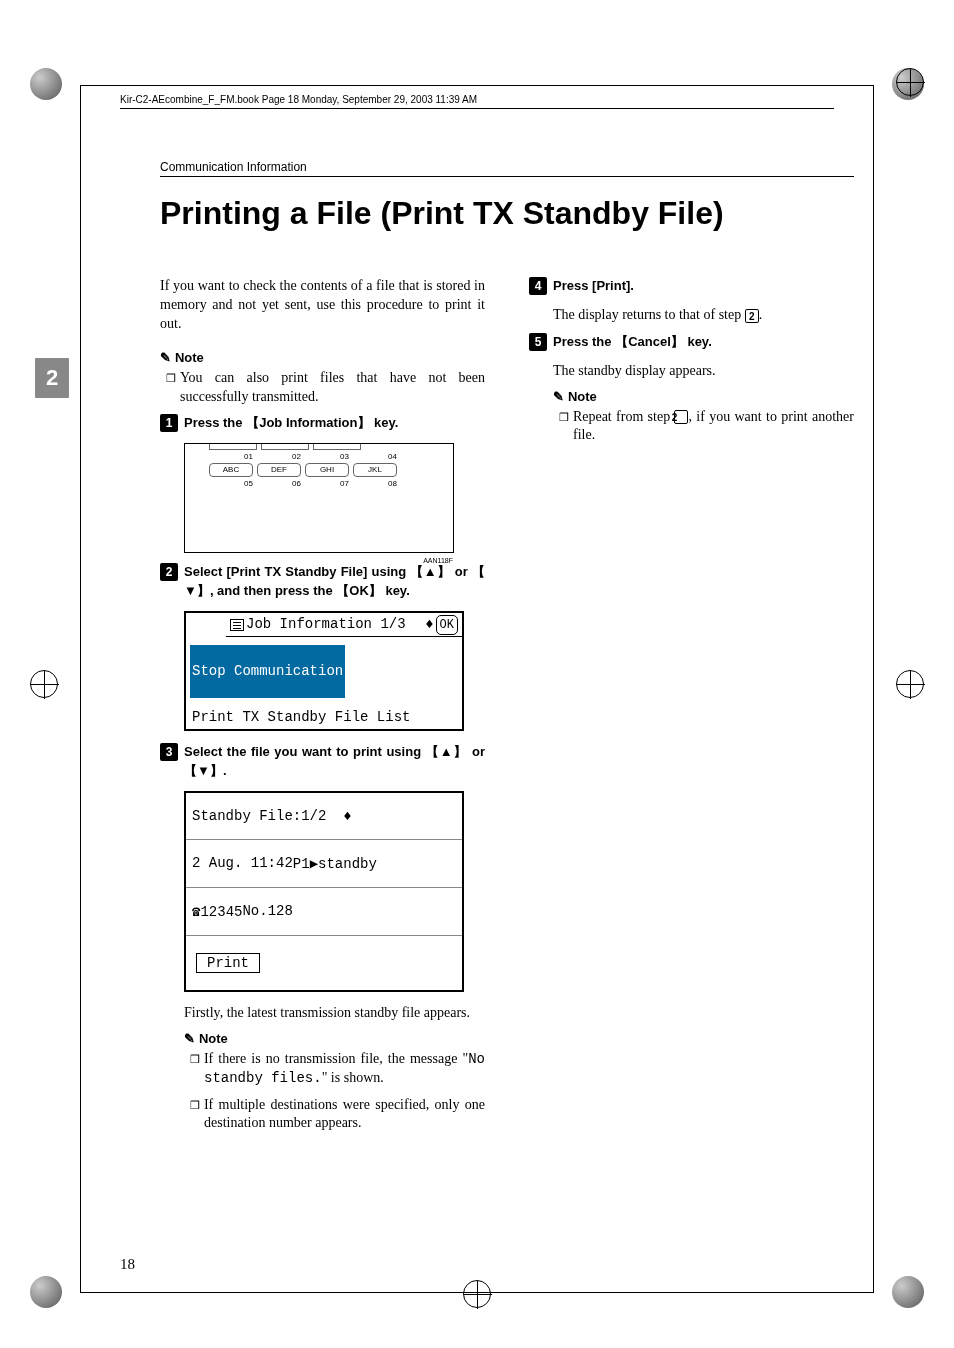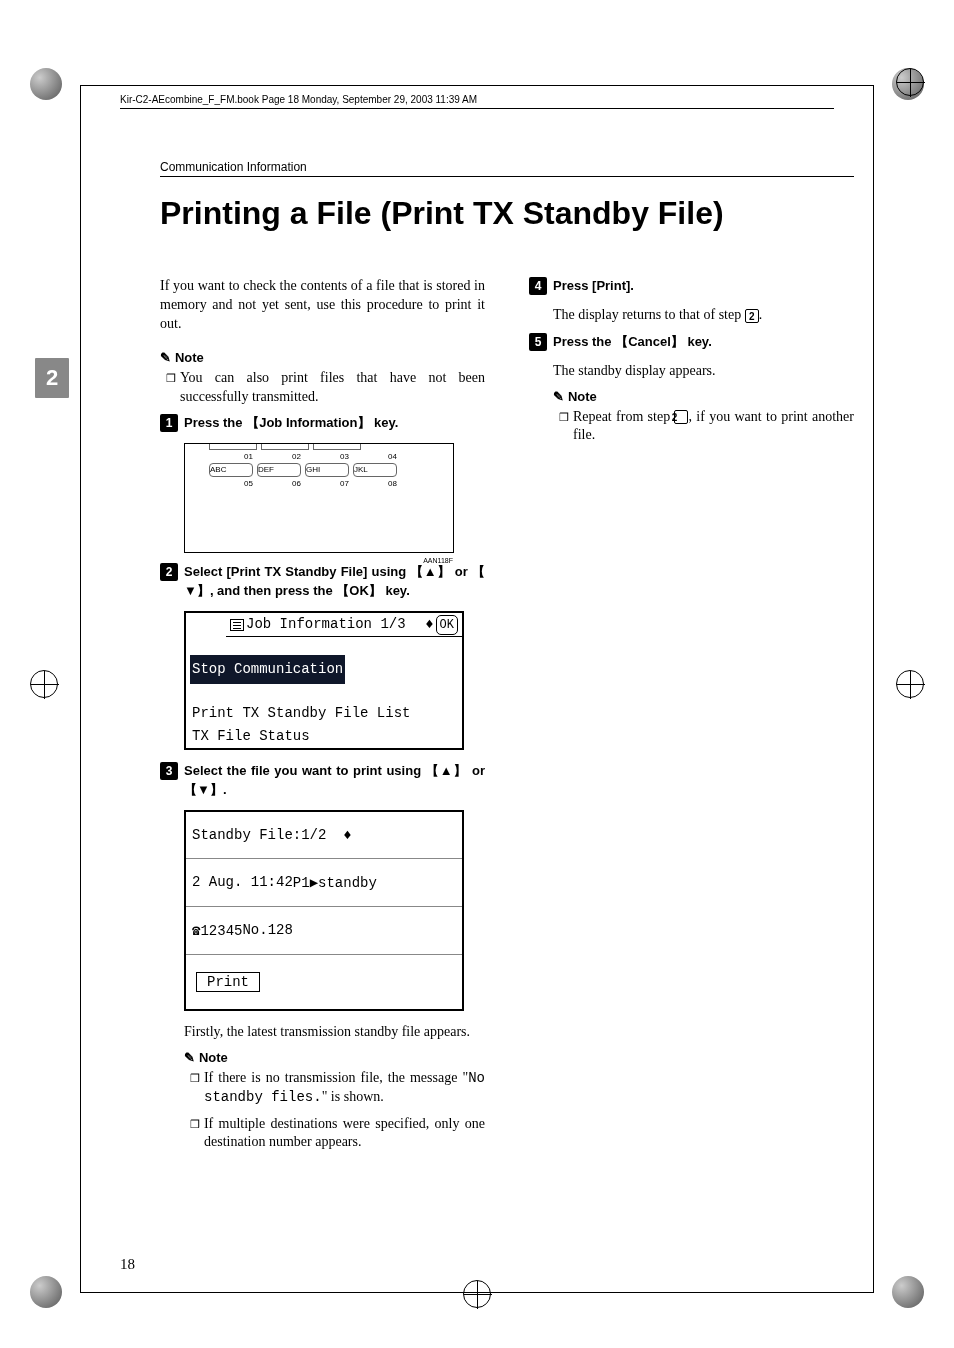--- a/index.html
+++ b/index.html
@@ -191,21 +191,21 @@
       padding: 2px 12px 0 24px;
       font-size: 8px;
     }
     .panel-cell { width: 44px; text-align: right; }
     .panel-key {
       border: 1px solid #666;
       width: 44px;
       height: 14px;
       border-radius: 4px;
       font-size: 8px;
-      text-align: left;
+      text-align: center;
       line-height: 12px;
     }
     .panel-code {
       position: absolute;
       right: 0;
       bottom: -12px;
       font-size: 7px;
     }
     .lcd {
       margin: 8px 0 12px 24px;
@@ -214,25 +214,25 @@
       font-family: 'Courier New', monospace;
       font-size: 14px;
       line-height: 1.5;
     }
     .lcd-row {
       padding: 1px 6px;
       display: flex;
       justify-content: space-between;
     }
     .lcd-row.inv {
-      background: #0f172a;
+      background: #0369a1;
       color: #fff;
       display: inline-block;
-      margin: 16px 4px;
-      padding: 4px 2px;
+      margin: 6px 4px;
+      padding: 16px 2px;
     }
     .lcd-title {
       display: flex;
       align-items: center;
       gap: 2px;
       padding: 1px 4px;
       border-bottom: 1px solid #000;
       margin-left: 40px;
     }
     .lcd-icon {
@@ -398,21 +398,20 @@
         <div class="lcd-title">
           <span class="lcd-icon"></span>
           <span style="flex:1">Job Information 1/3</span>
           <span>♦</span>
           <span class="lcd-ok">OK</span>
         </div>
         <div style="padding:2px 0">
           <span class="lcd-row inv">Stop Communication</span>
         </div>
         <div class="lcd-row">Print TX Standby File List</div>
-        <div class="lcd-row">TX File Status</div>
       </div>
 
       <div class="step">
         <span class="step-num">3</span>
         <span class="step-bold"><span>Select the file you want to print using </span>【<span class="arrow-key">▲</span>】<span> or </span>【<span class="arrow-key">▼</span>】<span>.</span></span>
       </div>
 
       <div class="lcd2">
         <div class="lcd2-row">
           <span>Standby File:</span>

